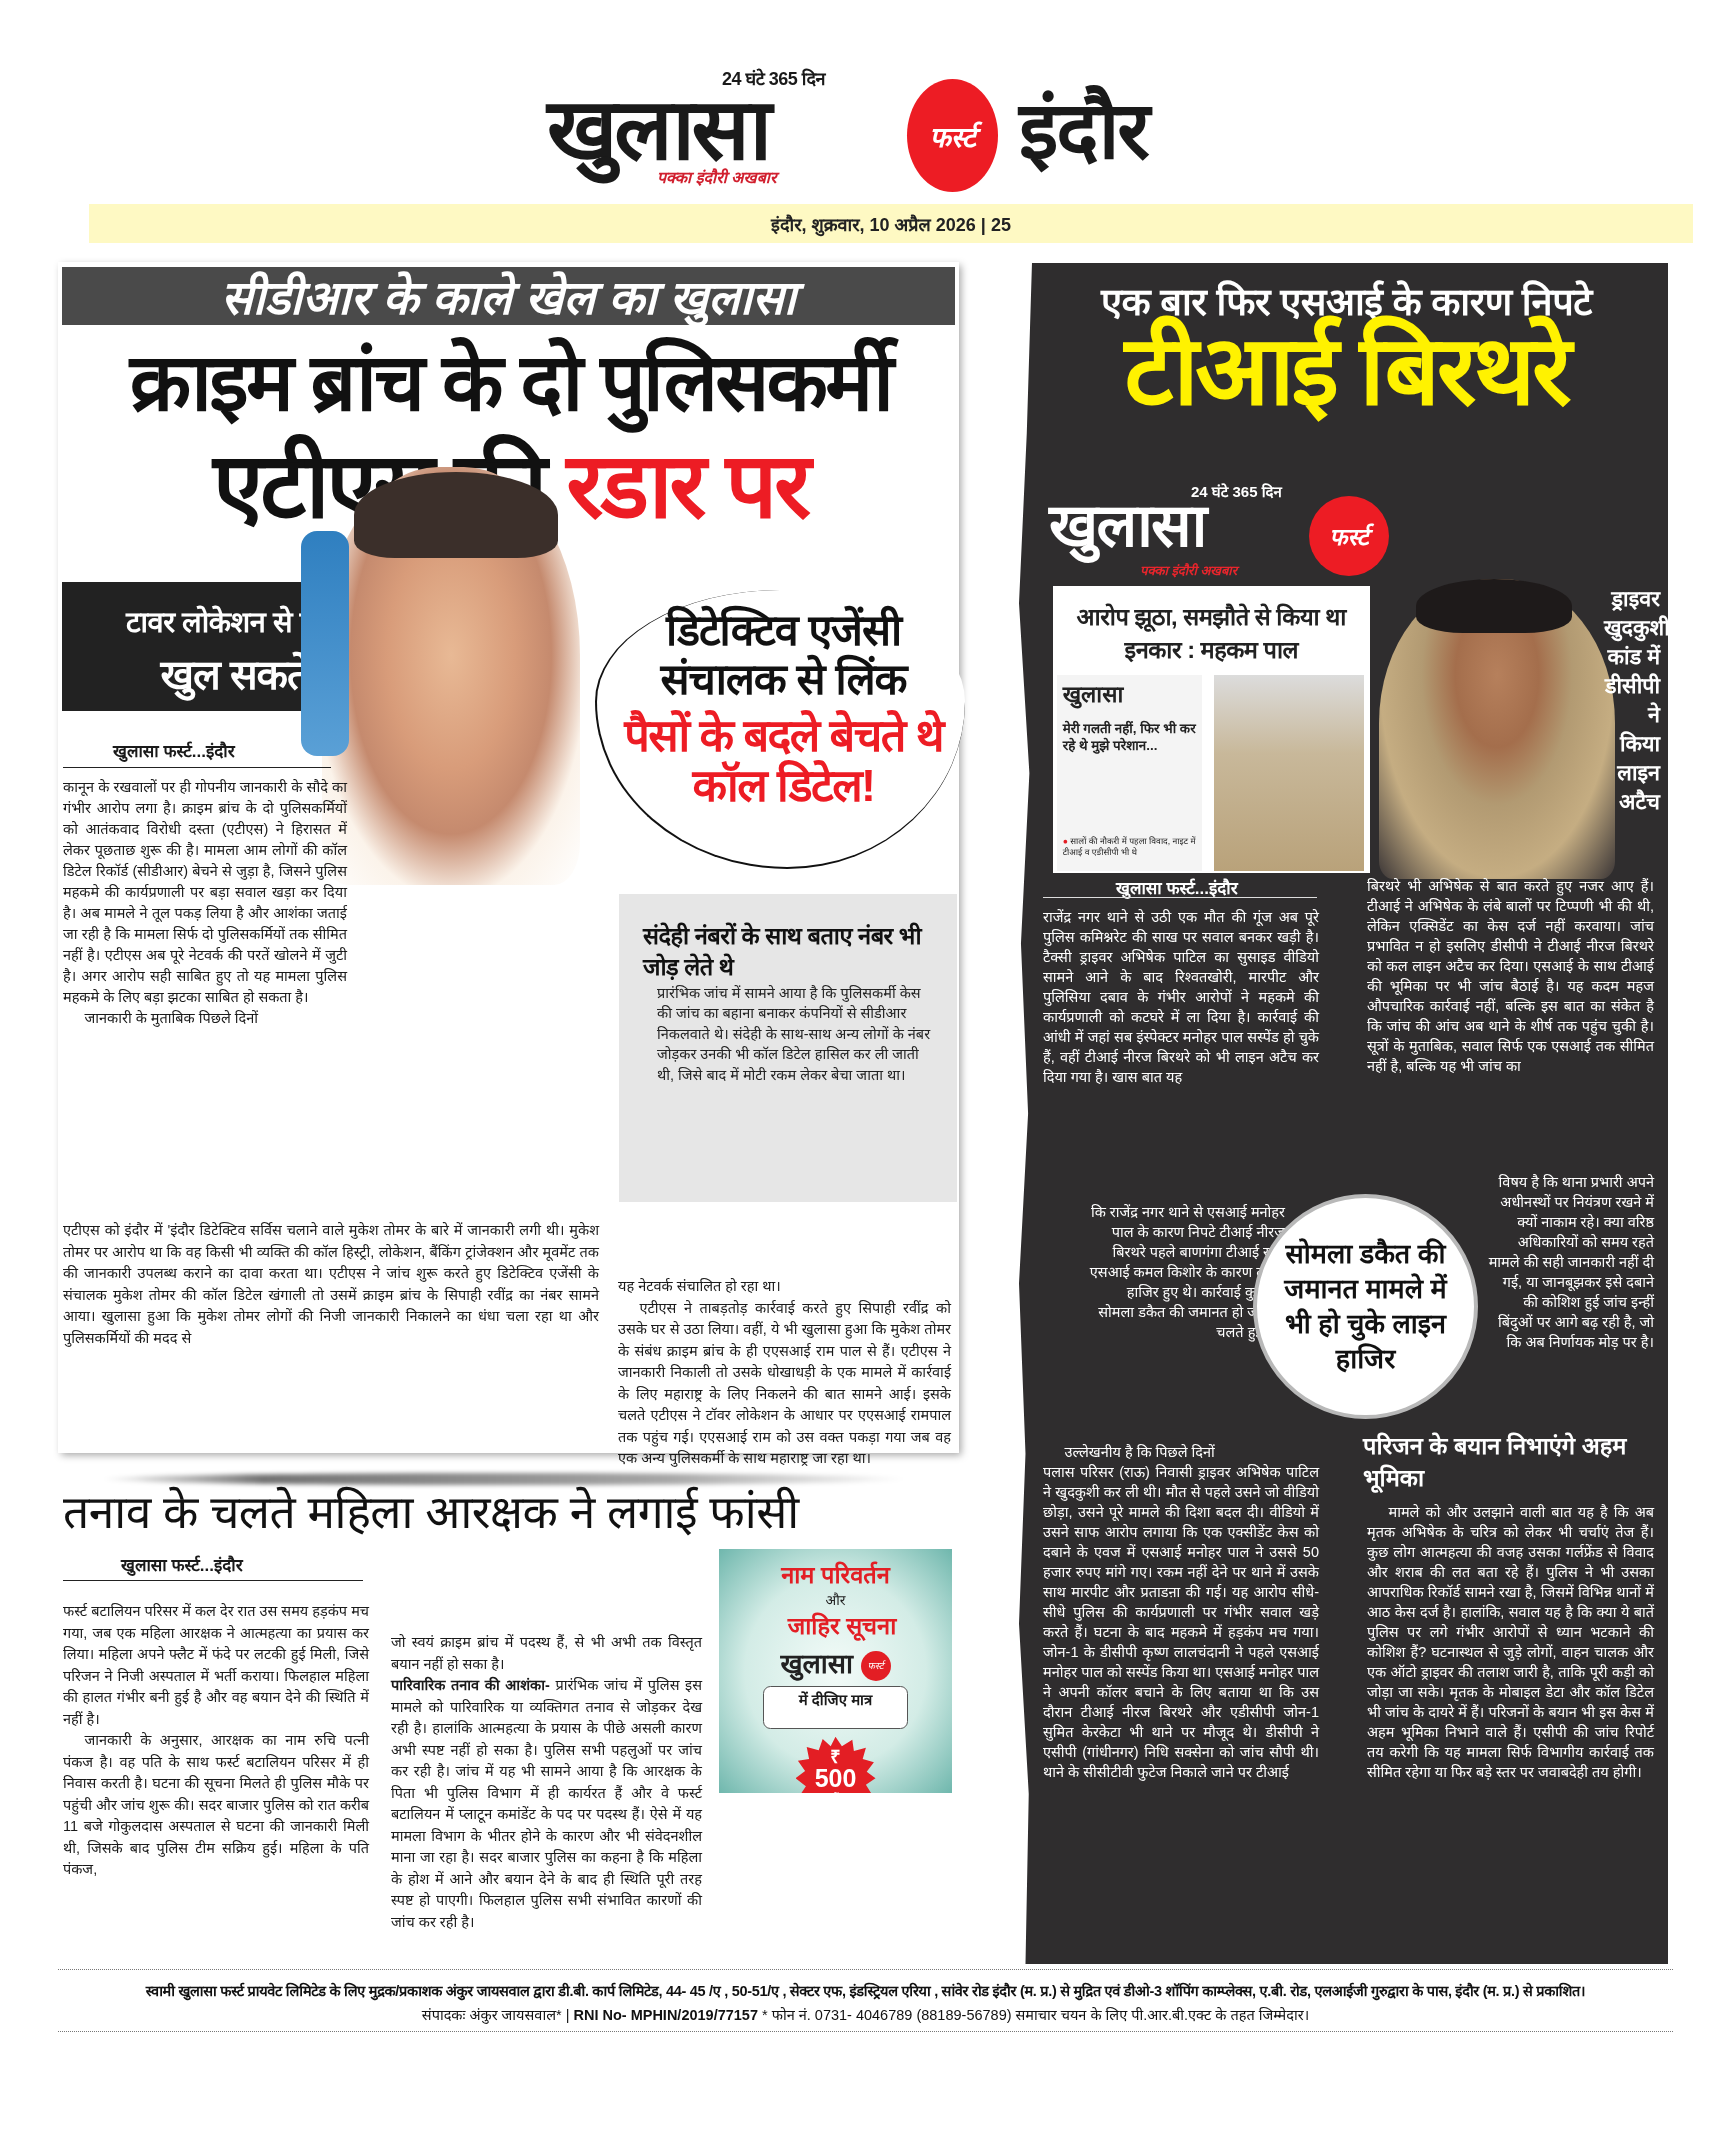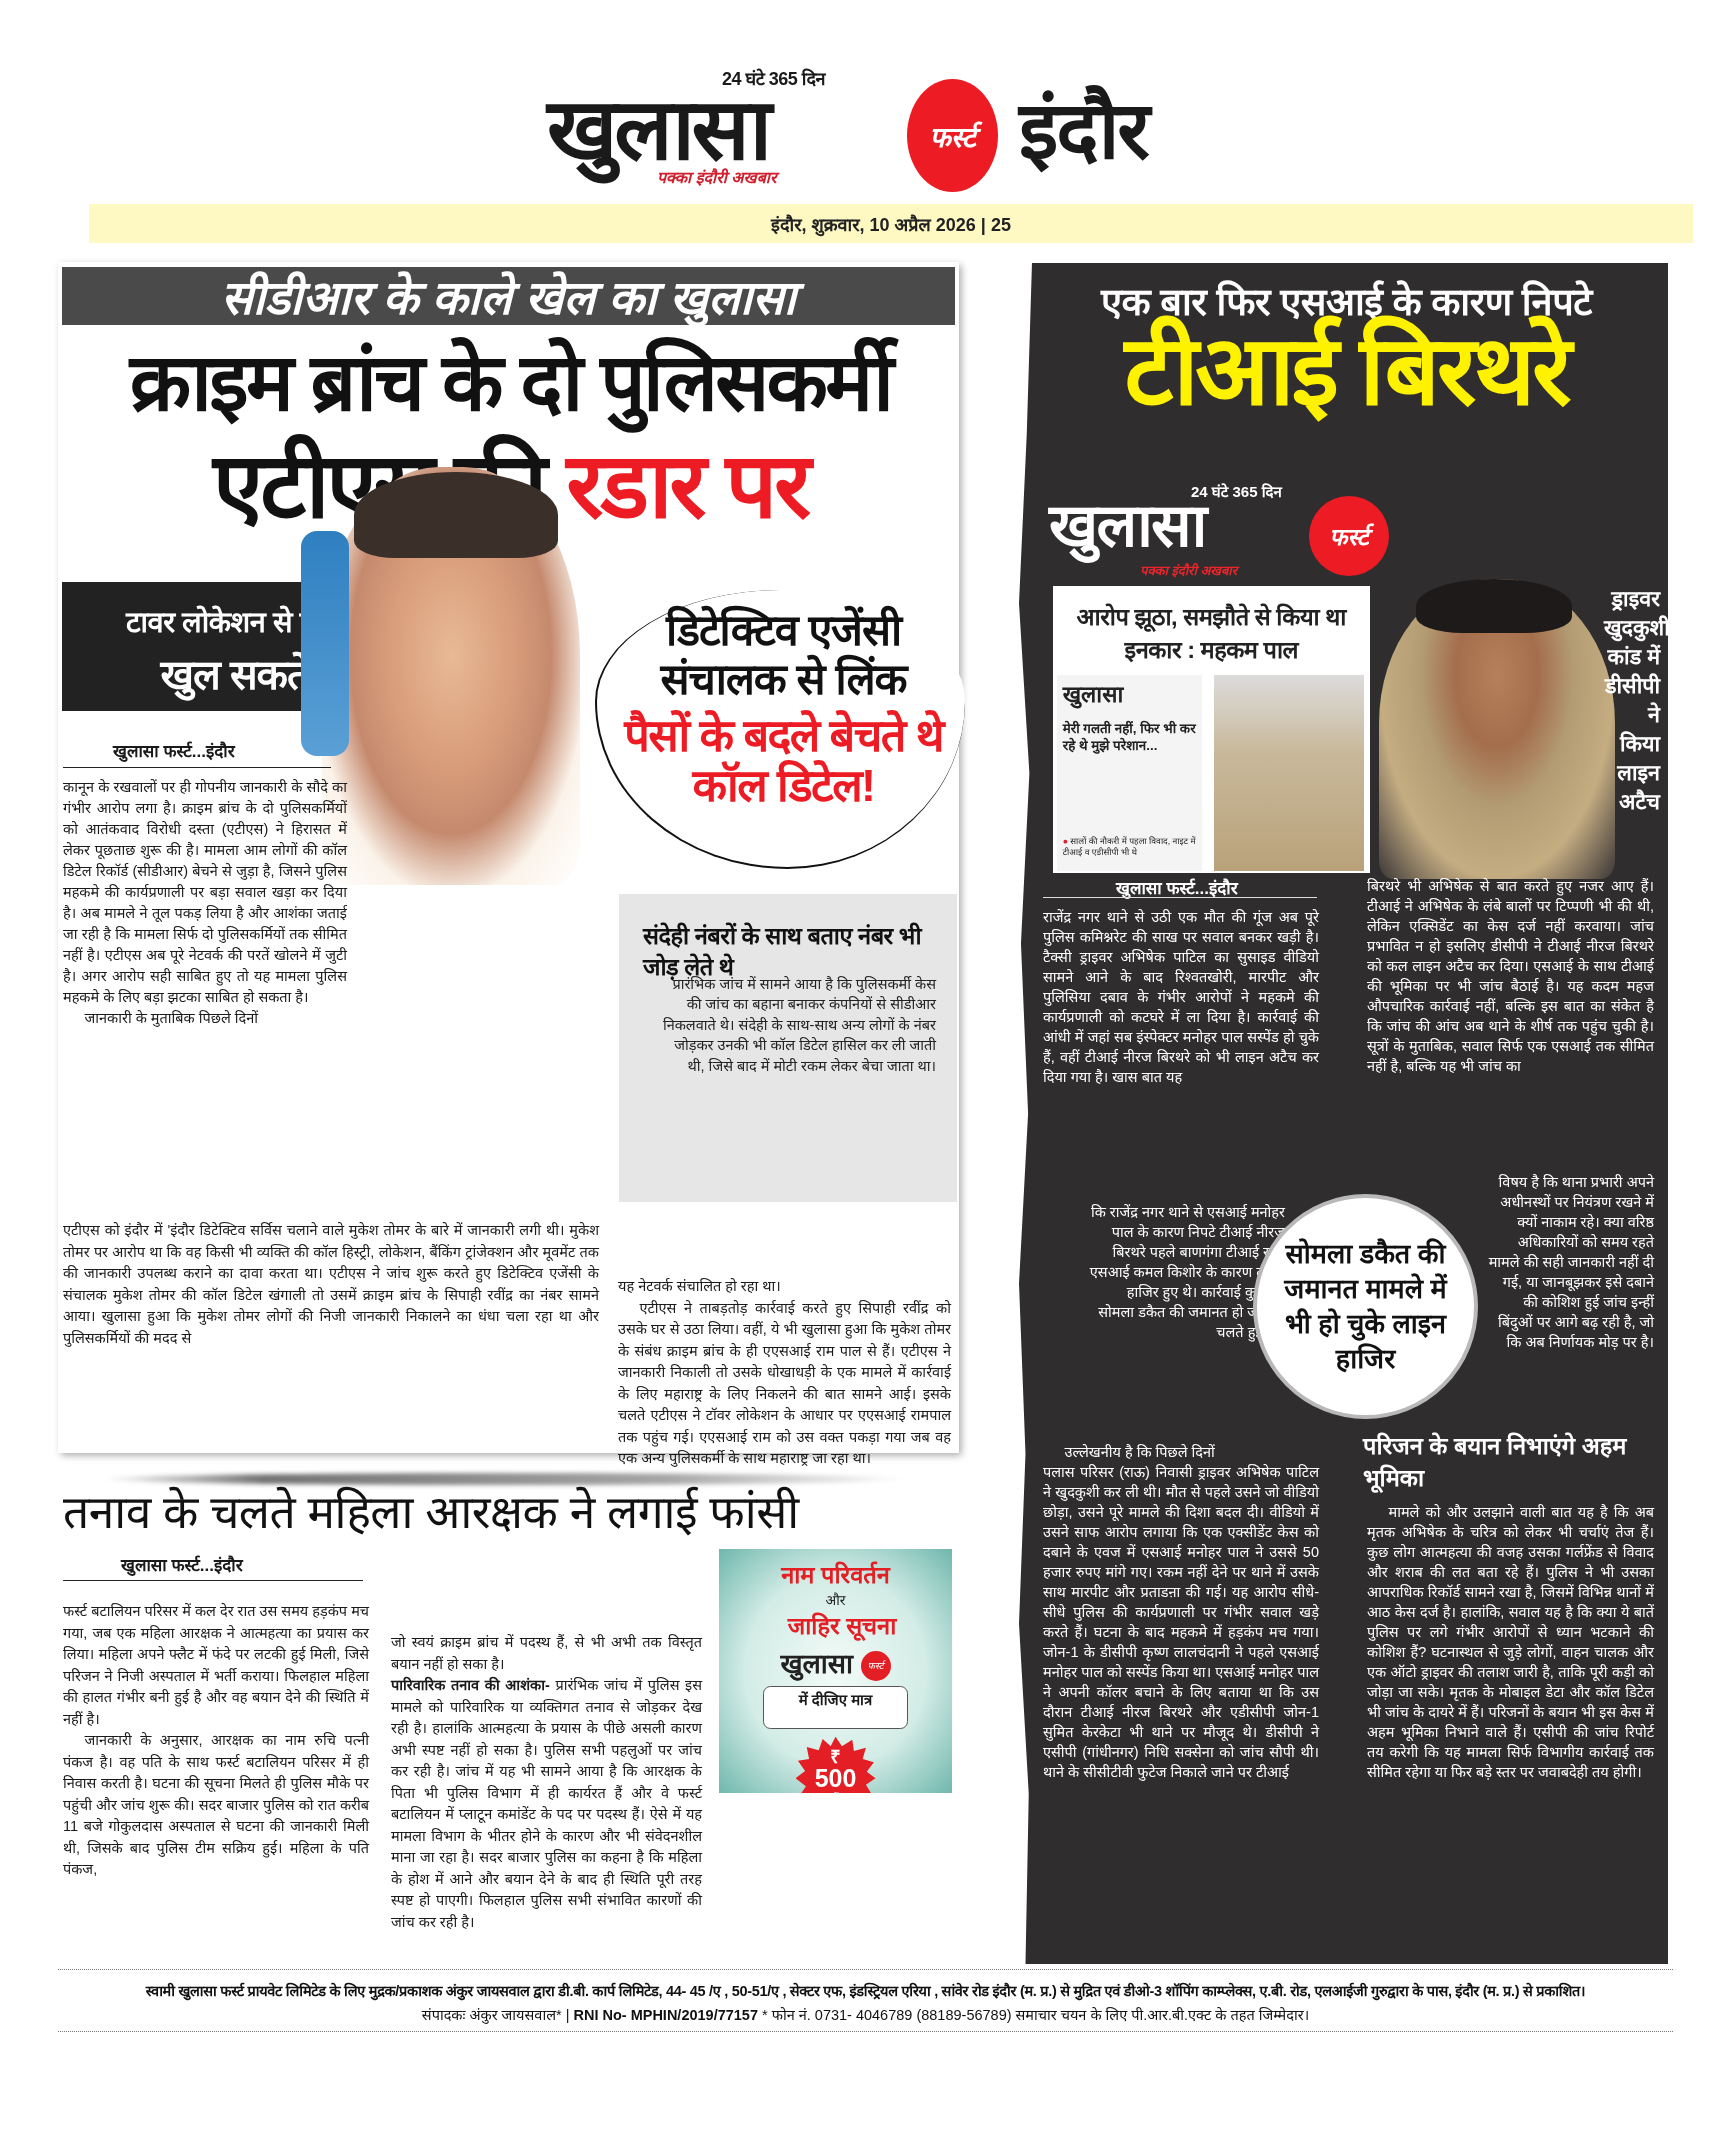--- a/index.html
+++ b/index.html
@@ -32,21 +32,21 @@
   .photo-hair { position: absolute; left: 354px; top: 472px; width: 204px; height: 86px; background: #3b2f2a; border-radius: 50% 50% 20% 20%; }
 
   .byline { position: absolute; font: bold 17px "Liberation Sans", sans-serif; color: #1a1a1a; }
   .byline-rule { position: absolute; height: 1.1px; background: #222; }
   .col { position: absolute; font: 14.5px "Liberation Sans", sans-serif; line-height: 21px; text-align: justify; color: #1a1a1a; }
   .col p { margin: 0; }
   .col p.indent { text-indent: 21.5px; }
 
   .sidebox { position: absolute; left: 619px; top: 894px; width: 338px; height: 308px; background: #e6e6e6; }
   .sidebox h3 { position: absolute; left: 24px; top: 27px; width: 306px; font: bold 23.6px "Liberation Sans", sans-serif; line-height: 31px; color: #111; letter-spacing: -0.5px; }
-  .sidebox .body { position: absolute; left: 38px; top: 80px; width: 279px; font: 14.5px "Liberation Sans", sans-serif; line-height: 20.4px; color: #222; text-align: right; }
+  .sidebox .body { position: absolute; left: 38px; top: 89px; width: 279px; font: 14.5px "Liberation Sans", sans-serif; line-height: 20.4px; color: #222; }
 
   
   .h-fansi { position: absolute; left: 63px; top: 1489px; width: 885px; font: 46px "Liberation Sans", sans-serif; color: #111; letter-spacing: -0.5px; line-height: 1; white-space: nowrap; }
   .shadow-bar { position: absolute; left: 102px; top: 1473px; width: 805px; height: 11.8px; background: linear-gradient(90deg, rgba(0,0,0,0.0), rgba(0,0,0,0.55) 20%, rgba(0,0,0,0.35) 70%, rgba(0,0,0,0)); border-radius: 50%; filter: blur(2.1px); }
 
   
   .ad { position: absolute; left: 719px; top: 1549px; width: 233px; height: 244px; background: radial-gradient(ellipse at 50% 50%, #f3fbf8 0%, #d3ece6 55%, #6fb7ad 100%); text-align: center; overflow: hidden; }
   .ad .t1 { margin-top: 8.6px; font: bold 23.6px "Liberation Sans", sans-serif; color: #e31e24; }
   .ad .t2 { font: 14px "Liberation Sans", sans-serif; color: #222; }
   .ad .t3 { font: bold 23.6px "Liberation Sans", sans-serif; color: #e31e24; padding-left: 13px; }

